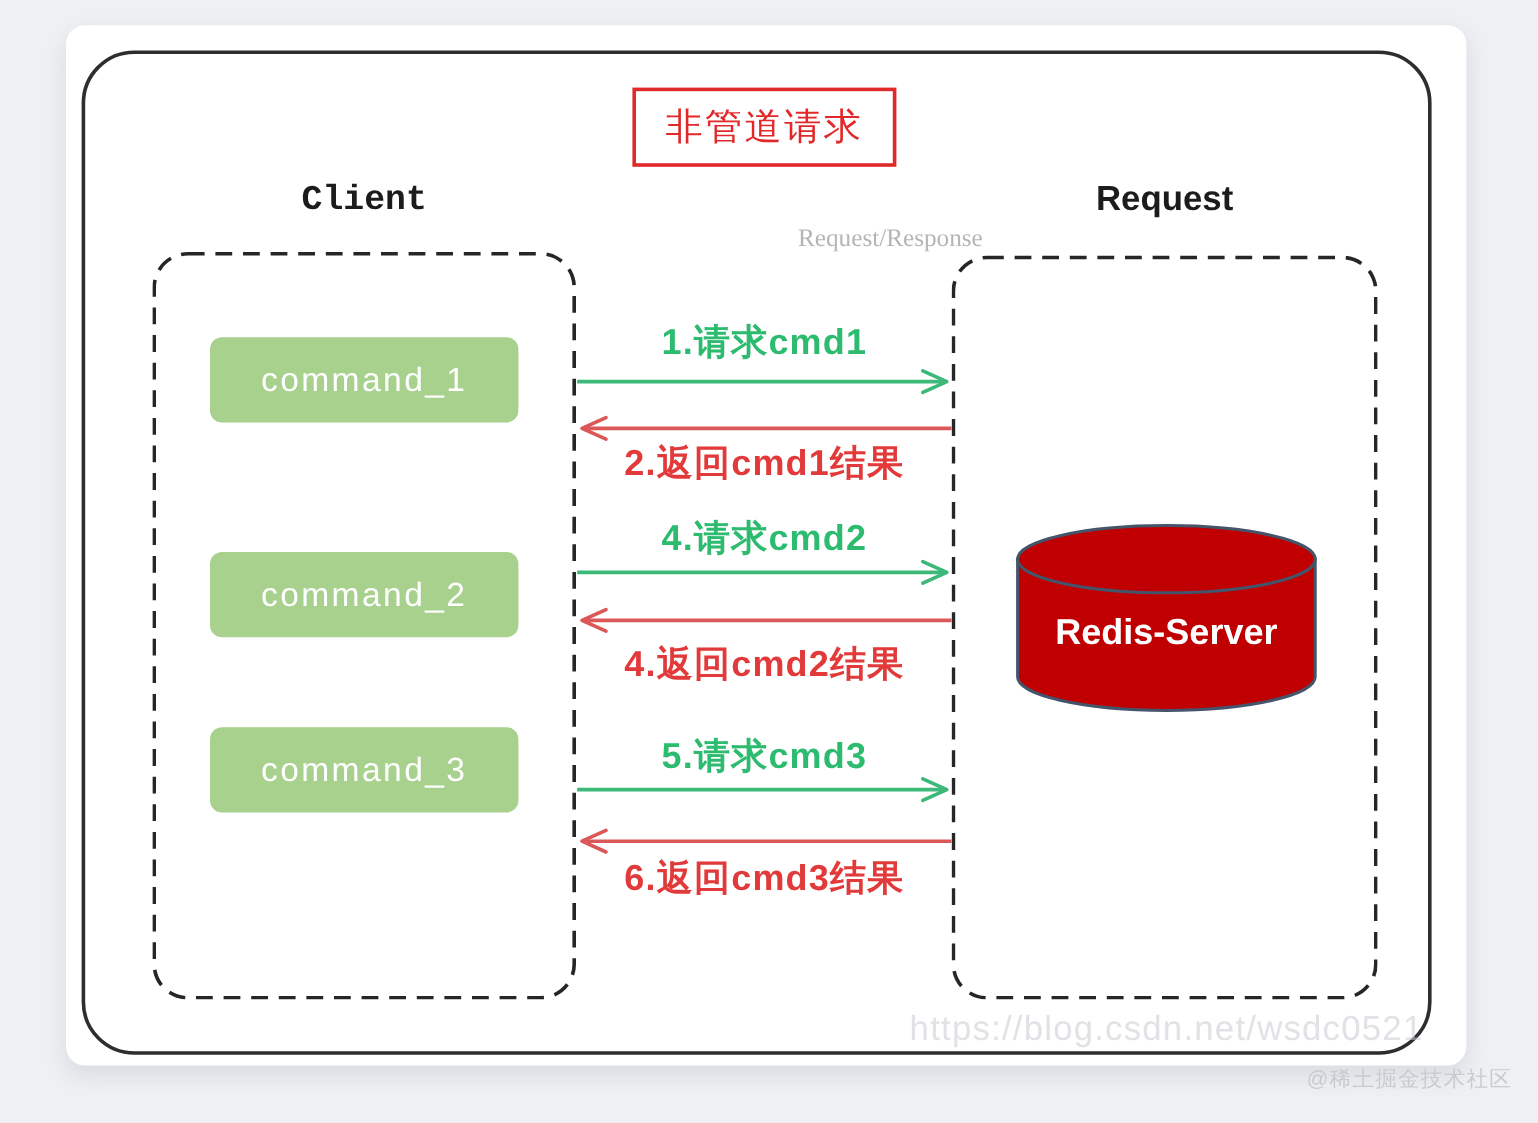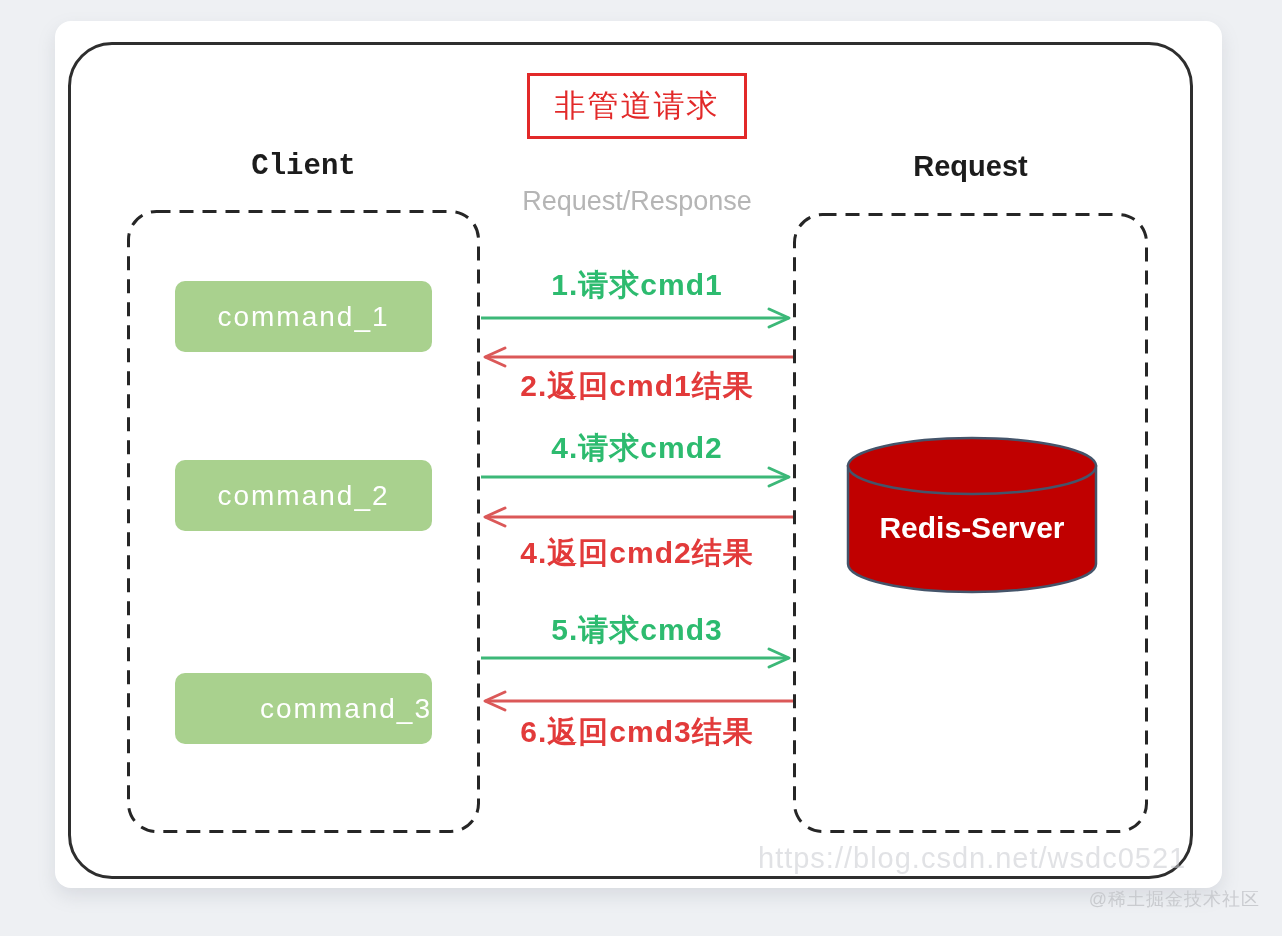--- a/index.html
+++ b/index.html
@@ -29,36 +29,36 @@
     color:#e22929;font-size:31px;font-weight:500;letter-spacing:2px;
     background:#fff;
   }
   .actor-label{
     top:146px;height:40px;display:flex;align-items:center;justify-content:center;
     color:#1c1c1c;font-size:29px;font-weight:600;
   }
   .actor-label.client{left:127px;width:353px;font-family:Liberation Mono, monospace;}
   .actor-label.server{left:793px;width:355px;}
   .channel-label{
-    left:455px;top:186px;width:364px;text-align:center;
-    color:#b5b5b5;font-size:27px;font-weight:500;
+    left:455px;top:186px;width:364px;text-align:right;
+    color:#b5b5b5;font-size:21px;font-weight:500;font-family:Liberation Serif, serif;
   }
   
   .dashed-box{pointer-events:none;}
   .dashed-box rect{fill:none;stroke:#262626;stroke-width:3;stroke-dasharray:14 9;}
   .client-box{left:127px;top:210px;}
   .server-box{left:793px;top:213px;}
   
   .command{
     left:175px;width:257px;height:71px;
     background:#a9d18e;border-radius:10px;
     display:flex;align-items:center;justify-content:center;
     color:#ffffff;font-size:28px;letter-spacing:2px;font-weight:500;
   }
-  .command.c1{top:281px;} .command.c2{top:460px;} .command.c3{top:673px;justify-content:flex-end;}
+  .command.c1{top:281px;} .command.c2{top:460px;} .command.c3{top:606px;}
   
   .arrow{left:481px;width:312px;height:24px;}
   .arrow svg{display:block;}
   .arrow.req{color:#3cb878;}
   .arrow.resp{color:#db5858;}
   .a1{top:306px;} .a2{top:345px;} .a3{top:465px;} .a4{top:505px;} .a5{top:646px;} .a6{top:689px;}
   
   .msg{
     left:481px;width:312px;text-align:center;white-space:nowrap;
     font-size:30px;font-weight:700;letter-spacing:1px;

